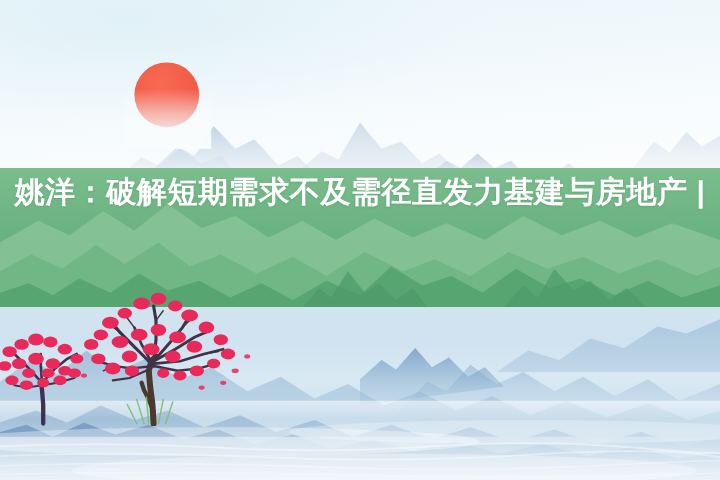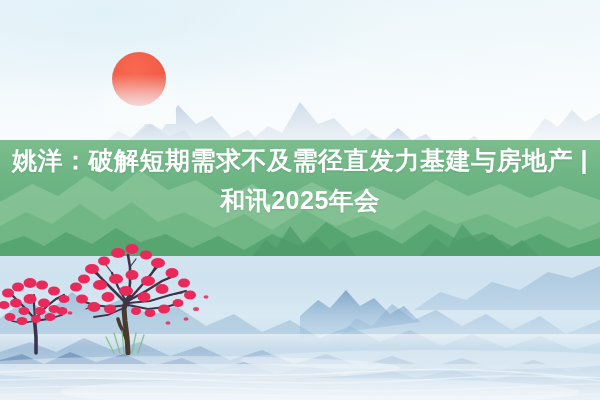--- a/index.html
+++ b/index.html
@@ -118,21 +118,20 @@
 
       <path d="M0 116 L0 104 L24 96 L44 106 L66 92 L92 104 L116 88 L140 102 L166 94 L192 108 L218 96 L244 110 L272 94 L300 106 L326 82 L352 98 L376 90 L402 104 L430 84 L458 100 L484 92 L512 106 L540 94 L568 108 L600 98 L600 116 Z" fill="#55a370" opacity="0.92"></path>
 
       <path d="M252 116 L266 100 L276 108 L290 86 L304 104 L316 96 L330 110 L344 100 L356 116 Z" fill="#4d9b69" opacity="0.75"></path>
       <path d="M420 116 L436 98 L448 108 L462 84 L478 102 L492 94 L508 110 L522 100 L538 116 Z" fill="#4d9b69" opacity="0.7"></path>
     </svg>
   </div>
 
   <div class="title-wrap">
     <div class="title-line l1">姚洋：破解短期需求不及需径直发力基建与房地产 |</div>
-    <div class="title-line l2">和讯2025年会</div>
   </div>
 
   <div class="bluescape">
     <svg class="blue-mtn" viewBox="0 0 600 144" preserveAspectRatio="none">
       <defs>
         <linearGradient id="bm-far" x1="0" y1="0" x2="0" y2="1">
           <stop offset="0%" stop-color="#9dbdd8"></stop>
           <stop offset="100%" stop-color="#cfe2ef" stop-opacity="0.35"></stop>
         </linearGradient>
         <linearGradient id="bm-mid" x1="0" y1="0" x2="0" y2="1">

